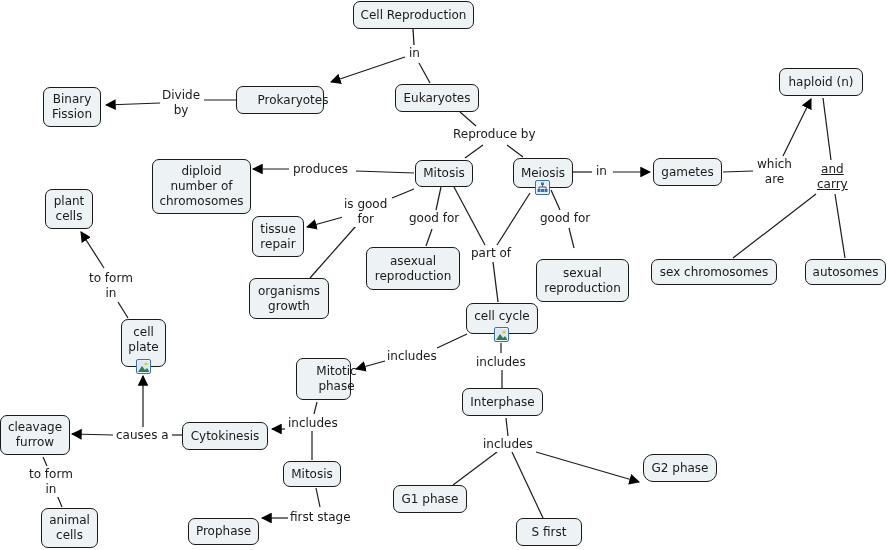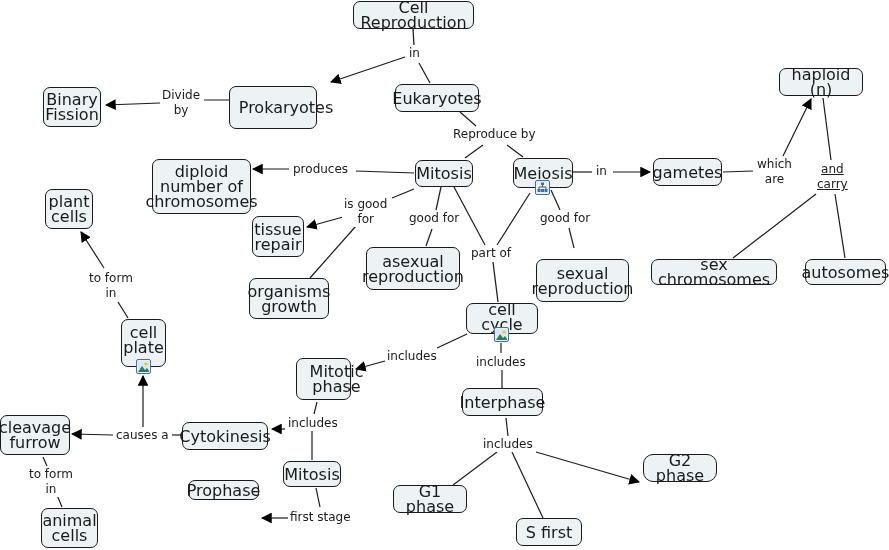--- a/index.html
+++ b/index.html
@@ -1,20 +1,20 @@
 <!DOCTYPE html>
 <html><head>
 <meta charset="utf-8">
 <style>
   html, body { margin: 0; padding: 0; background: #ffffff; }
   body { width: 889px; height: 550px; overflow: hidden; position: relative;
          font-family: "DejaVu Sans", sans-serif; }
   #map { position: absolute; left: 0; top: 0; width: 889px; height: 550px; }
   .node { position: absolute; box-sizing: border-box; background: #edf2f4;
-          border: 1px solid #1a1a1a; border-radius: 7px; font-size: 16px;
+          border: 1px solid #1a1a1a; border-radius: 7px; font-size: 12px;
           color: #1a1a1a; text-align: center; line-height: 15px;
           display: flex; align-items: center; justify-content: center;
           padding: 2px 6px; cursor: pointer; }
   .lbl { position: absolute; font-size: 12px; color: #1a1a1a; text-align: center;
          line-height: 15px; background: #ffffff; padding: 0 2px; white-space: pre; }
   .res { position: absolute; width: 15px; height: 15px; box-sizing: border-box;
          border: 1px solid #3a6fb5; border-radius: 2px; background: #e8f0fb; cursor: pointer; }
   .res svg { position: absolute; left: 1px; top: 1px; }
 </style>
 </head>
@@ -90,21 +90,21 @@
 
     <line x1="128" y1="318" x2="118" y2="302"></line>
     <line x1="104" y1="268" x2="81" y2="232" marker-end="url(#ah)"></line>
 
     <line x1="43" y1="457" x2="47" y2="466"></line>
     <line x1="57" y1="495" x2="62" y2="507"></line>
   </g>
 </svg>
 
 <div class="node" style="left:353px;top:1px;width:121px;height:28px;">Cell Reproduction</div>
-<div class="node" style="left:229px;top:86px;width:88px;height:43px;padding-left:32px;">Prokaryotes</div>
+<div class="node" style="left:236px;top:86px;width:88px;height:28px;padding-left:32px;">Prokaryotes</div>
 <div class="node" style="left:395px;top:84px;width:84px;height:28px;">Eukaryotes</div>
 <div class="node" style="left:43px;top:87px;width:58px;height:40px;white-space:pre;">Binary
 Fission</div>
 <div class="node" style="left:152px;top:140px;width:99px;height:55px;white-space:pre;margin-top:19px;">diploid
 number of
 chromosomes</div>
 <div class="node" style="left:415px;top:160px;width:58px;height:27px;">Mitosis</div>
 <div class="node" style="left:513px;top:158px;width:60px;height:30px;">Meiosis</div>
 <div class="node" style="left:653px;top:158px;width:69px;height:28px;">gametes</div>
 <div class="node" style="left:779px;top:68px;width:84px;height:28px;">haploid (n)</div>
@@ -125,21 +125,21 @@
 plate</div>
 <div class="node" style="left:296px;top:358px;width:55px;height:42px;white-space:pre;padding-left:32px;">Mitotic
 phase</div>
 <div class="node" style="left:462px;top:388px;width:81px;height:28px;">Interphase</div>
 <div class="node" style="left:0px;top:415px;width:70px;height:40px;white-space:pre;">cleavage
 furrow</div>
 <div class="node" style="left:182px;top:422px;width:86px;height:28px;">Cytokinesis</div>
 <div class="node" style="left:283px;top:461px;width:58px;height:26px;">Mitosis</div>
 <div class="node" style="left:41px;top:508px;width:57px;height:40px;white-space:pre;">animal
 cells</div>
-<div class="node" style="left:188px;top:480px;width:71px;height:20px;">Prophase</div>
+<div class="node" style="left:188px;top:518px;width:71px;height:27px;">Prophase</div>
 <div class="node" style="left:393px;top:485px;width:74px;height:28px;">G1 phase</div>
 <div class="node" style="left:516px;top:518px;width:66px;height:28px;">S first</div>
 <div class="node" style="left:643px;top:454px;width:74px;height:28px;border-radius:10px;">G2 phase</div>
 
 <div class="lbl" style="left:407px;top:46px;">in</div>
 <div class="lbl" style="left:160px;top:88px;">Divide
 by</div>
 <div class="lbl" style="left:451px;top:127px;">Reproduce by</div>
 <div class="lbl" style="left:291px;top:162px;">produces</div>
 <div class="lbl" style="left:594px;top:164px;">in</div>

